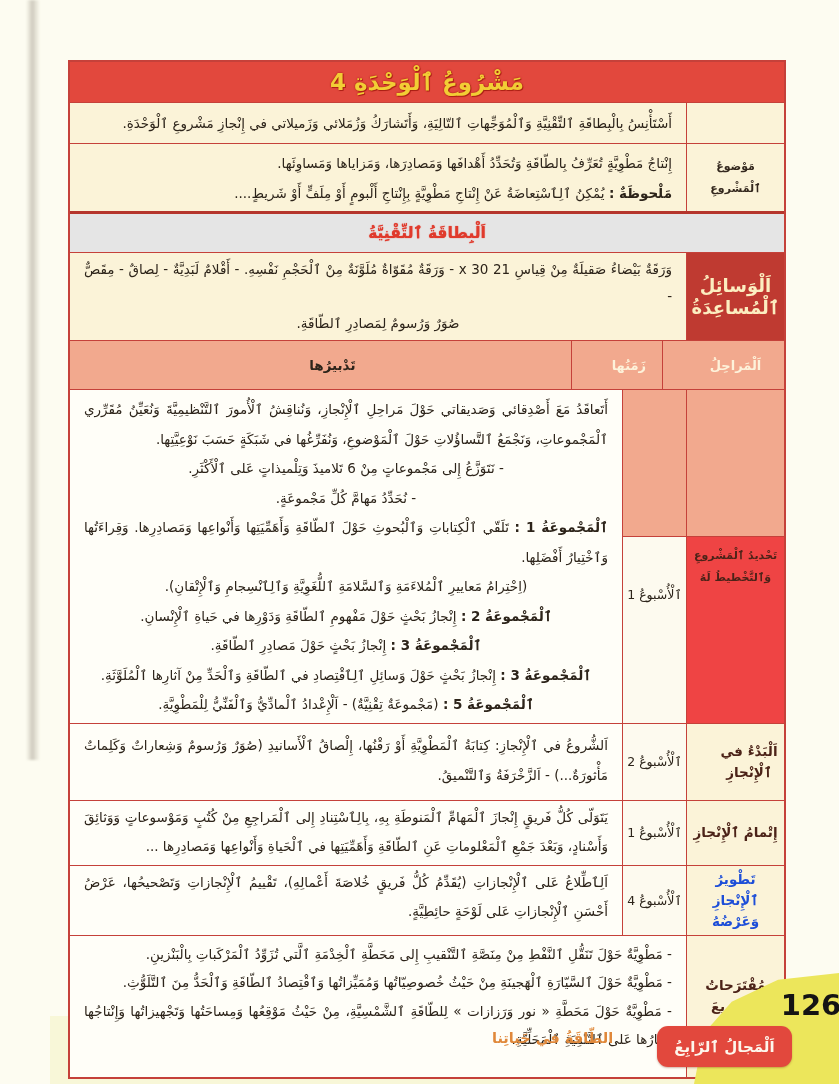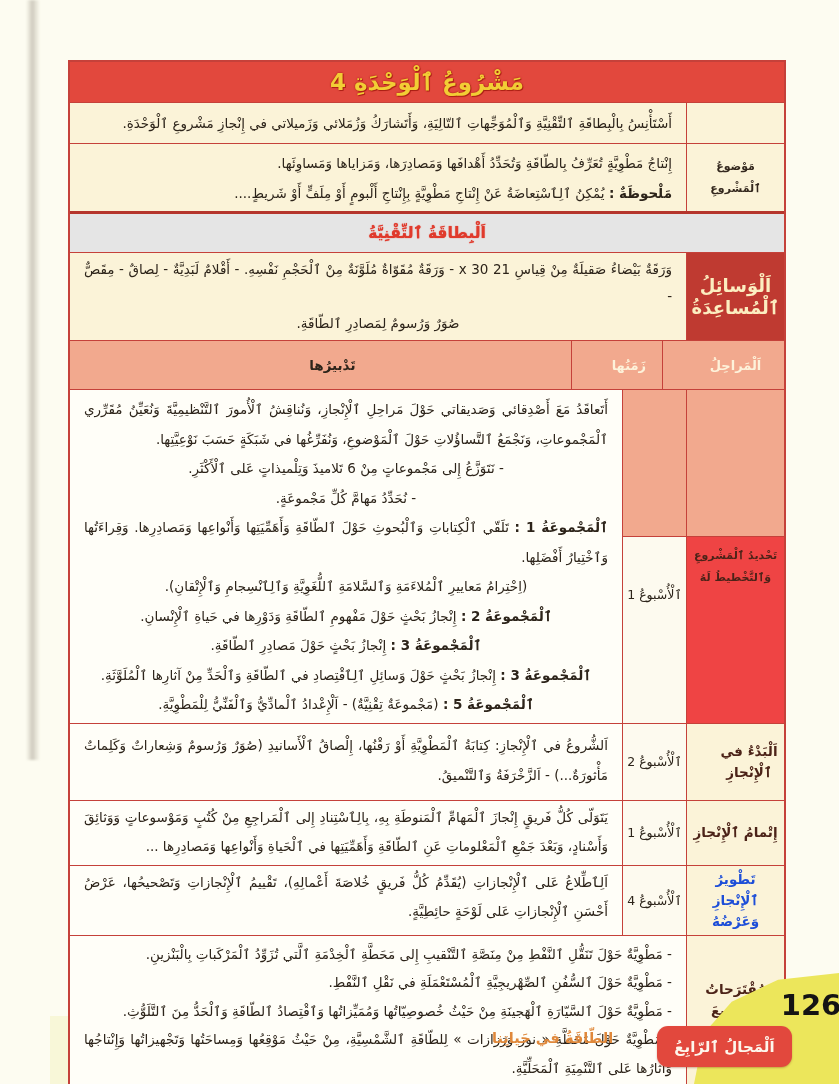--- a/index.html
+++ b/index.html
@@ -186,21 +186,20 @@
       </div>
       <div class="cell col-main">
         <p class="t">اَلِٱطِّلاعُ عَلى ٱلْإِنْجازاتِ (يُقَدِّمُ كُلُّ فَريقٍ خُلاصَةَ أَعْمالِهِ)، تَقْييمُ ٱلْإِنْجازاتِ وَتَصْحيحُها، عَرْضُ أَحْسَنِ ٱلْإِنْجازاتِ عَلى لَوْحَةٍ حائِطِيَّةٍ.</p>
       </div>
     </div>
 
     <div class="row stage-row r5">
       <div class="cell col-stage cream stage-label topic-label">مُقْتَرَحاتُ مَشاريعَ أُخْرى</div>
       <div class="cell col-main">
         <p class="t">- مَطْوِيَّةٌ حَوْلَ تَنَقُّلِ ٱلنَّفْطِ مِنْ مِنَصَّةِ ٱلتَّنْقيبِ إِلى مَحَطَّةِ ٱلْخِدْمَةِ ٱلَّتي تُزَوِّدُ ٱلْمَرْكَباتِ بِالْبَنْزينِ.</p>
-        <p class="t">- مَطْوِيَّةٌ حَوْلَ ٱلسُّفُنِ ٱلصِّهْريجِيَّةِ ٱلْمُسْتَعْمَلَةِ في نَقْلِ ٱلنَّفْطِ.</p>
         <p class="t">- مَطْوِيَّةٌ حَوْلَ ٱلسَّيّارَةِ ٱلْهَجينَةِ مِنْ حَيْثُ خُصوصِيّاتُها وَمُمَيِّزاتُها وَٱقْتِصادُ ٱلطّاقَةِ وَٱلْحَدُّ مِنَ ٱلتَّلَوُّثِ.</p>
         <p class="t">- مَطْوِيَّةٌ حَوْلَ مَحَطَّةِ « نور وَرَزازات » لِلطّاقَةِ ٱلشَّمْسِيَّةِ، مِنْ حَيْثُ مَوْقِعُها وَمِساحَتُها وَتَجْهيزاتُها وَإِنْتاجُها وَآثارُها عَلى ٱلتَّنْمِيَةِ ٱلْمَحَلِّيَّةِ.</p>
       </div>
     </div>
 
   </div>
 
   <div class="page-corner"></div>
   <div class="page-number">126</div>
   <div class="domain-badge">اَلْمَجالُ ٱلرّابِعُ</div>

